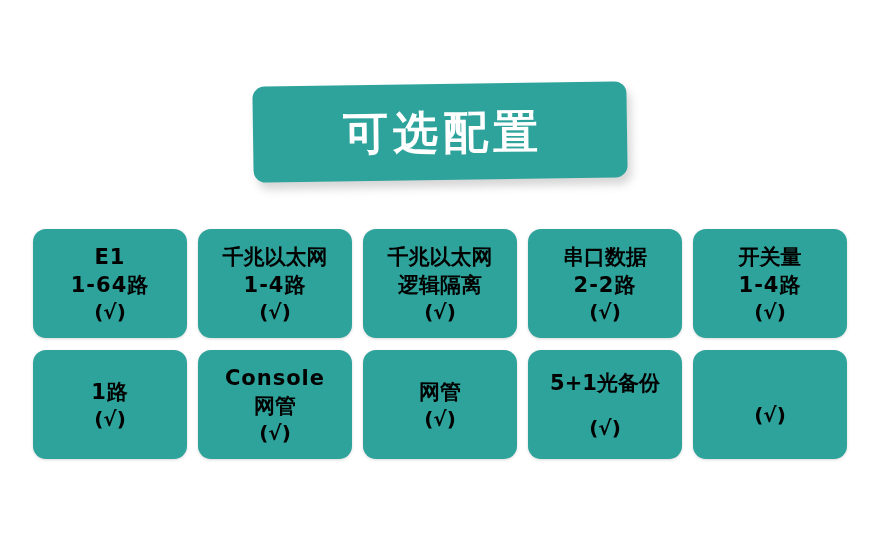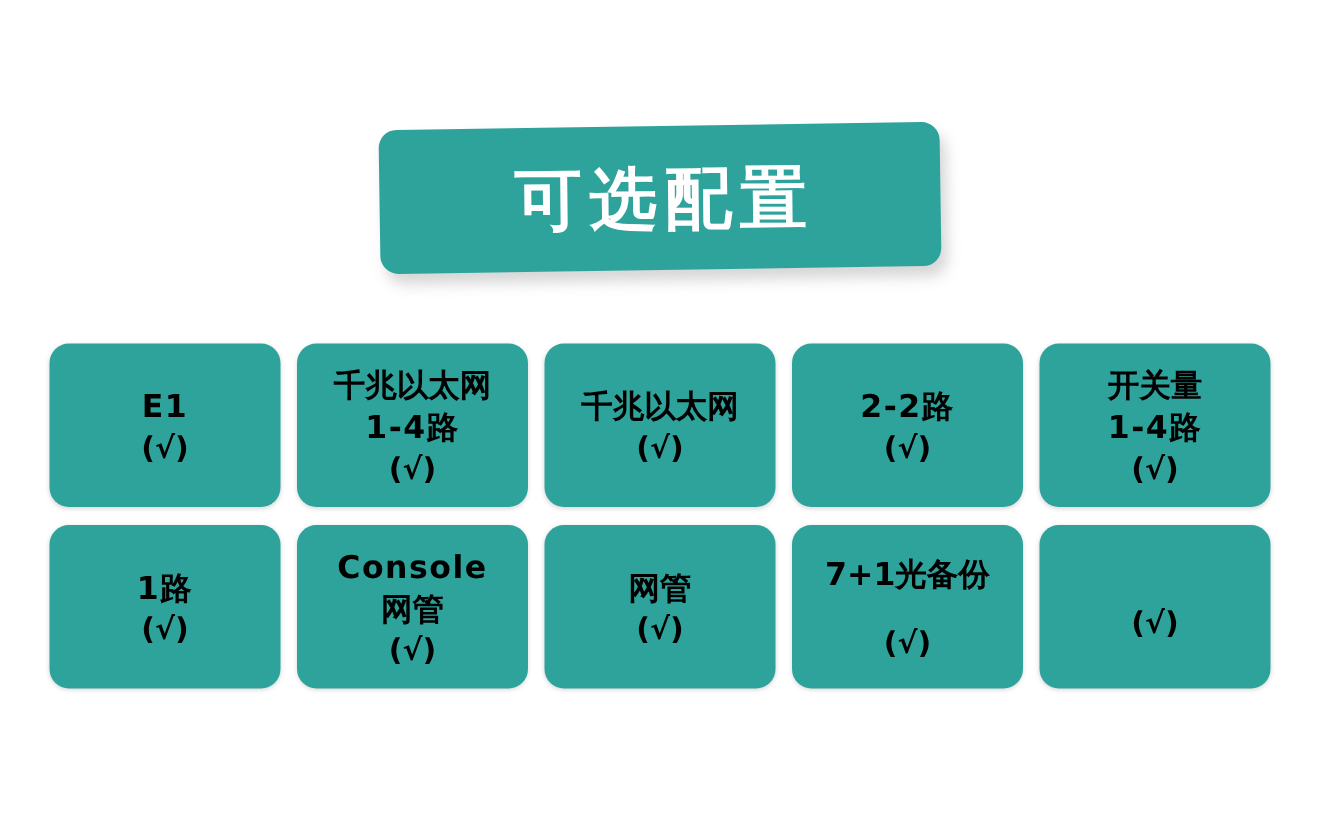--- a/index.html
+++ b/index.html
@@ -105,32 +105,35 @@
   <div class="banner">
     <span class="banner-title">可选配置</span>
   </div>
 </div>
 
 <div class="grid">
 
   <div class="grid-row">
     <div class="card">
       <div class="card-line latin">E1</div>
+      <div class="card-line latin">1-64路</div>
       <div class="card-line mark">(√)</div>
     </div>
     <div class="card">
       <div class="card-line">千兆以太网</div>
       <div class="card-line latin">1-4路</div>
       <div class="card-line mark">(√)</div>
     </div>
     <div class="card">
       <div class="card-line">千兆以太网</div>
+      <div class="card-line">逻辑隔离</div>
       <div class="card-line mark">(√)</div>
     </div>
     <div class="card">
+      <div class="card-line">串口数据</div>
       <div class="card-line latin">2-2路</div>
       <div class="card-line mark">(√)</div>
     </div>
     <div class="card">
       <div class="card-line">开关量</div>
       <div class="card-line latin">1-4路</div>
       <div class="card-line mark">(√)</div>
     </div>
   </div>
 
@@ -142,21 +145,21 @@
     <div class="card">
       <div class="card-line latin">Console</div>
       <div class="card-line">网管</div>
       <div class="card-line mark">(√)</div>
     </div>
     <div class="card">
       <div class="card-line">网管</div>
       <div class="card-line mark">(√)</div>
     </div>
     <div class="card tall-gap">
-      <div class="card-line">7+1光备份</div>
+      <div class="card-line">5+1光备份</div>
 
       <div class="card-line mark">(√)</div>
     </div>
     <div class="card tall-gap">
 
       <div class="card-line mark">(√)</div>
     </div>
   </div>
 
 </div>

